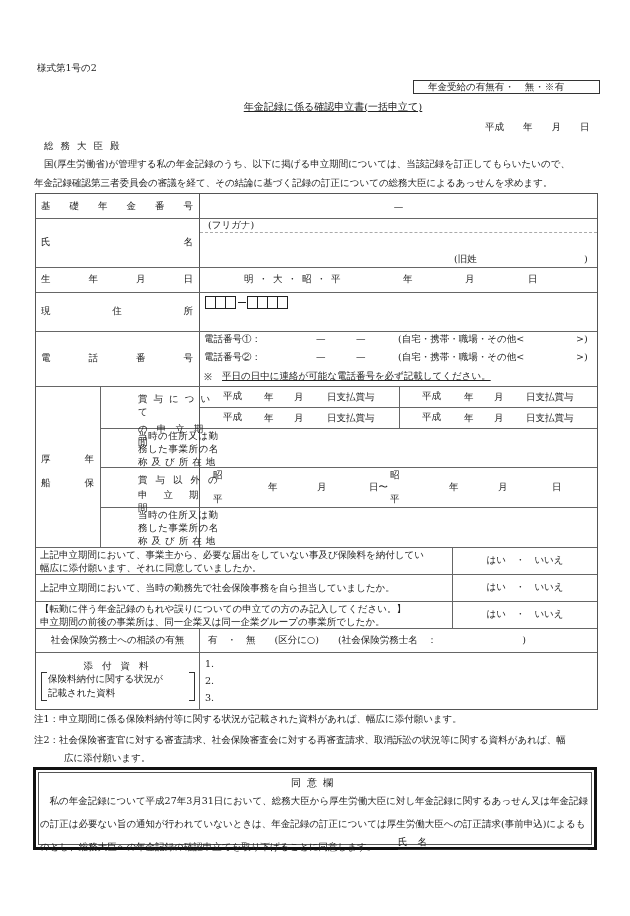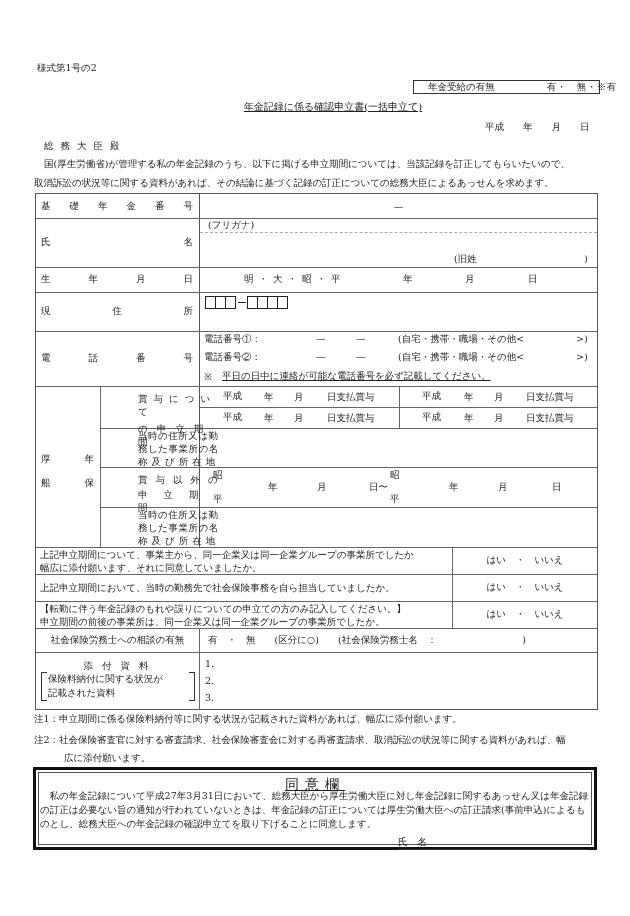--- a/index.html
+++ b/index.html
@@ -6,23 +6,23 @@
   body {
     width: 630px; height: 916px; position: relative; overflow: hidden;
     font-family: "DejaVu Serif", "Liberation Serif", serif;
     color: #222; font-size: 9.5px;
   }
   .abs { position: absolute; white-space: nowrap; }
   .form-no { left: 37px; top: 62px; font-size: 9.5px; }
   .pension-box {
     left: 413px; top: 80px; width: 187px; height: 14px;
     border: 1px solid #333; display: flex; align-items: center;
-    box-sizing: border-box; padding-left: 14px; font-size: 9.5px; gap: 28px;
+    box-sizing: border-box; padding-left: 14px; font-size: 9.5px;
   }
-  .pension-box .opts { margin-left: 24px; letter-spacing: 0.5px; }
+  .pension-box .opts { letter-spacing: 0.5px; }
   .title { left: 0; width: 630px; text-align: center; top: 100px; font-size: 10px; }
   .title span { text-decoration: underline; margin-left: 36px; }
   .date-line { left: 485px; top: 121px; font-size: 9.5px; word-spacing: 16px; }
   .addressee { left: 44px; top: 140px; font-size: 9.5px; letter-spacing: 7px; }
   .intro1 { left: 44px; top: 158px; font-size: 9.5px; }
   .intro2 { left: 34px; top: 177px; font-size: 9.5px; }
 
   
   .tbl { position: absolute; left: 35px; top: 193px; width: 563px; height: 517px;
          border: 1.2px solid #555; box-sizing: border-box; }
@@ -36,43 +36,43 @@
   .sublabel { position: absolute; font-size: 9.5px; line-height: 13px; letter-spacing: 0.5px; }
   .jl { display: flex; justify-content: space-between; width: 100%; margin-left: 32px; }
   .zip { position: absolute; display: flex; align-items: center; }
   .zip .b { width: 11px; height: 13px; border: 1px solid #222; box-sizing: border-box; margin-left: -1px; }
   .zip .dash { width: 8px; border-top: 1px solid #222; margin: 0 2px; }
   .u { text-decoration: underline; }
 
   .consent { position: absolute; left: 33px; top: 767px; width: 564px; height: 83px;
              border: 3px solid #111; box-sizing: border-box; }
   .consent-inner { position: absolute; left: 2px; top: 2px; right: 2px; bottom: 2px; border: 1px solid #555; }
-  .consent-title { position: absolute; left: 0; width: 100%; top: 6px; text-align: center; letter-spacing: 6px; font-size: 14px; text-decoration: underline; }
-  .consent-text { position: absolute; left: 4px; right: 4px; top: 19px; font-size: 9.5px; line-height: 14px; white-space: normal; }
+  .consent-title { position: absolute; left: 0; width: 100%; top: 6px; text-align: center; letter-spacing: 6px; font-size: 10px; }
+  .consent-text { position: absolute; left: 4px; right: 4px; top: 19px; font-size: 9.5px; line-height: 23px; white-space: normal; }
   .sign { position: absolute; right: 6px; top: 66px; width: 190px; border-bottom: 1px solid #333; font-size: 9.5px; letter-spacing: 10px; padding-left: 0; }
   .sign span { margin-left: 0; }
   .bracket-l, .bracket-r { position: absolute; width: 5px; border: 1px solid #333; }
   .bracket-l { border-right: none; }
   .bracket-r { border-left: none; }
 </style>
 </head>
 <body>
 
 <div class="abs form-no">様式第1号の2</div>
 
 <div class="abs pension-box">
   <span>年金受給の有無</span>
   <span class="opts">有・　無・※有</span>
 </div>
 
 <div class="abs title"><span>年金記録に係る確認申立書(一括申立て)</span></div>
 <div class="abs date-line">平成 年 月 日</div>
 <div class="abs addressee">総務大臣殿</div>
 <div class="abs intro1">国(厚生労働省)が管理する私の年金記録のうち、以下に掲げる申立期間については、当該記録を訂正してもらいたいので、</div>
-<div class="abs intro2">取消訴訟の状況等に関する資料があれば、その結論に基づく記録の訂正についての総務大臣によるあっせんを求めます。</div>
+<div class="abs intro2">年金記録確認第三者委員会の審議を経て、その結論に基づく記録の訂正についての総務大臣によるあっせんを求めます。</div>
 
 <div class="tbl">
 
   <div class="vl thick" style="left:163px; top:0; height:353px;"></div>
   <div class="vl" style="left:163px; top:434px; height:82px;"></div>
 
   <div class="hl" style="left:0; width:561px; top:24px;"></div>
   <div class="hl dash" style="left:164px; width:397px; top:38px;"></div>
   <div class="hl" style="left:0; width:561px; top:73px;"></div>
   <div class="hl" style="left:0; width:561px; top:98px;"></div>
@@ -228,21 +228,21 @@
   <div class="cell" style="left:164px; top:313px; width:397px; height:40px;"></div>
 
   <div class="hl" style="left:0; width:561px; top:353px;"></div>
   <div class="hl" style="left:0; width:561px; top:380px;"></div>
   <div class="hl" style="left:0; width:561px; top:407px;"></div>
   <div class="hl" style="left:0; width:561px; top:434px;"></div>
   <div class="hl" style="left:0; width:561px; top:458px;"></div>
   <div class="vl" style="left:416px; top:353px; height:81px;"></div>
 
   <div class="abs" style="left:4px; top:355px; line-height:12.5px;">
-    <div>上記申立期間について、事業主から、同一企業又は同一企業グループの事業所でしたか</div>
+    <div>上記申立期間において、事業主から、必要な届出をしていない事及び保険料を納付してい</div>
     <div>幅広に添付願います、それに同意していましたか。</div>
   </div>
   <div class="cell" style="left:417px; top:353px; width:144px; height:27px; justify-content:center;">
       <span>はい　・　いいえ</span>
     </div>
 
   <div class="abs" style="left:4px; top:388px;">上記申立期間において、当時の勤務先で社会保険事務を自ら担当していましたか。</div>
   <div class="cell" style="left:417px; top:380px; width:144px; height:27px; justify-content:center;">
       <span>はい　・　いいえ</span>
     </div>

